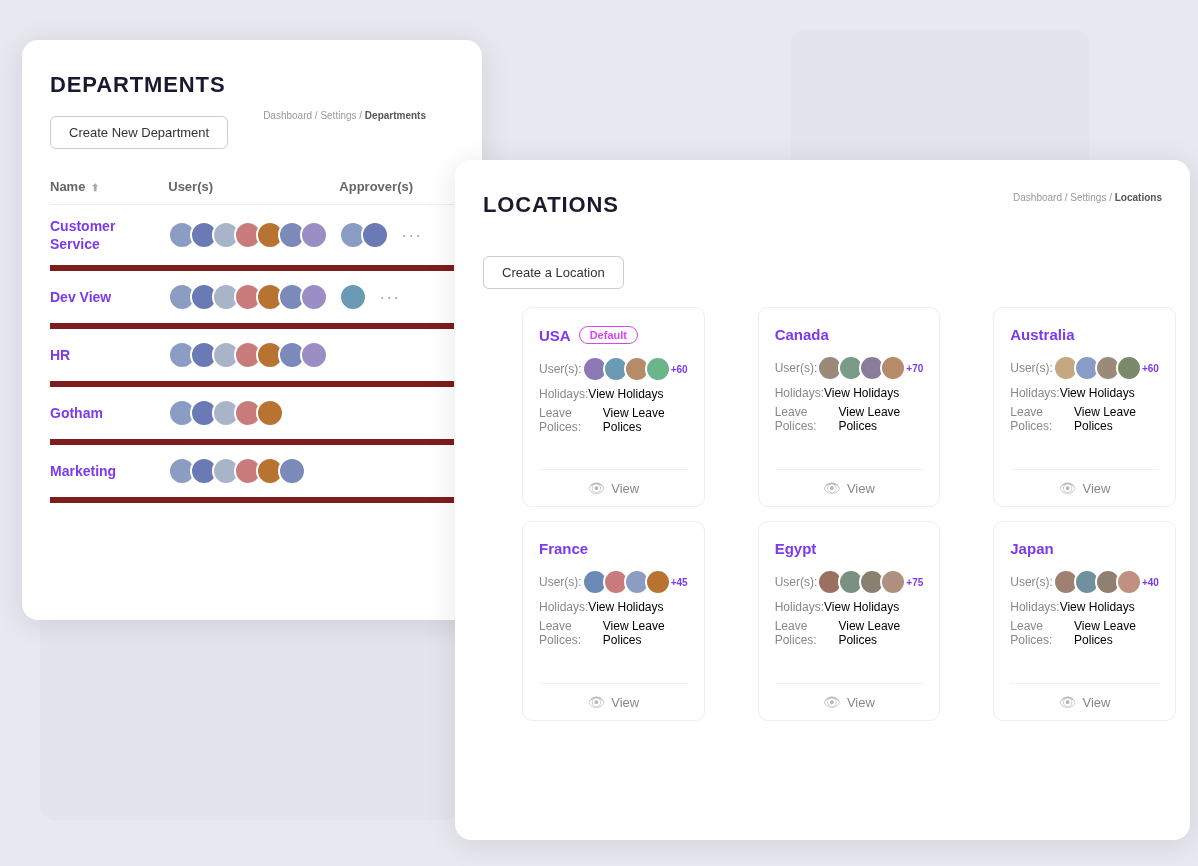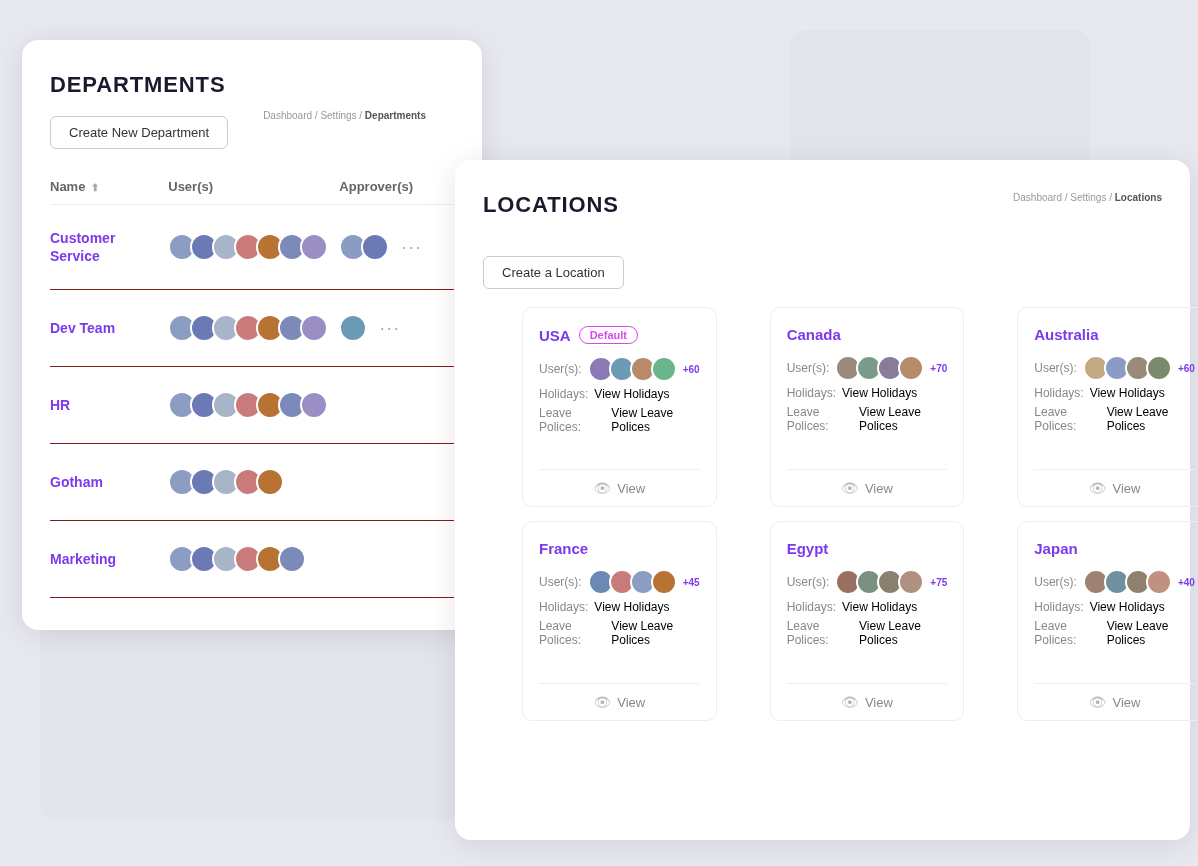--- a/index.html
+++ b/index.html
@@ -71,22 +71,22 @@
       font-weight: 600;
       color: #666;
       padding: 8px 0 10px 0;
       border-bottom: 1.5px solid #eee;
     }
     .dept-table th:first-child { width: 160px; }
     .dept-table th:nth-child(2) { width: 180px; }
     .dept-table th:nth-child(3) { width: 140px; }
 
     .dept-table td {
-      padding: 24px 0;
-      border-bottom: 1px solid #7f1d1d;
+      padding: 12px 0;
+      border-bottom: 6px solid #7f1d1d;
       vertical-align: middle;
     }
 
     .dept-name {
       font-size: 14px;
       font-weight: 600;
       color: #7c3aed;
       cursor: pointer;
     }
 
@@ -172,21 +172,20 @@
       padding: 2px 10px;
       font-weight: 600;
     }
 
     .loc-info {
       font-size: 12px;
       color: #555;
       margin-bottom: 5px;
       display: flex;
       align-items: center;
-      gap: 6px;
     }
     .loc-info .label { color: #888; }
     .loc-info .link { color: #000000; cursor: pointer; font-weight: 400; }
 
     .loc-count {
       font-size: 10px;
       font-weight: 700;
       color: #7c3aed;
     }
 
@@ -337,21 +336,21 @@
             <div class="avatar-group">
               <div class="avatar" style="background:#8a9bc4;"></div>
               <div class="avatar" style="background:#6b7ab5;"></div>
             </div>
             <span class="dots">···</span>
           </div>
         </td>
       </tr>
 
       <tr>
-        <td><span class="dept-name">Dev Team</span></td>
+        <td><span class="dept-name">Dev View</span></td>
         <td>
           <div class="avatar-group">
             <div class="avatar dt-av1"></div>
             <div class="avatar dt-av2"></div>
             <div class="avatar dt-av3"></div>
             <div class="avatar dt-av4"></div>
             <div class="avatar dt-av5"></div>
             <div class="avatar dt-av6"></div>
             <div class="avatar dt-av7"></div>
           </div>

